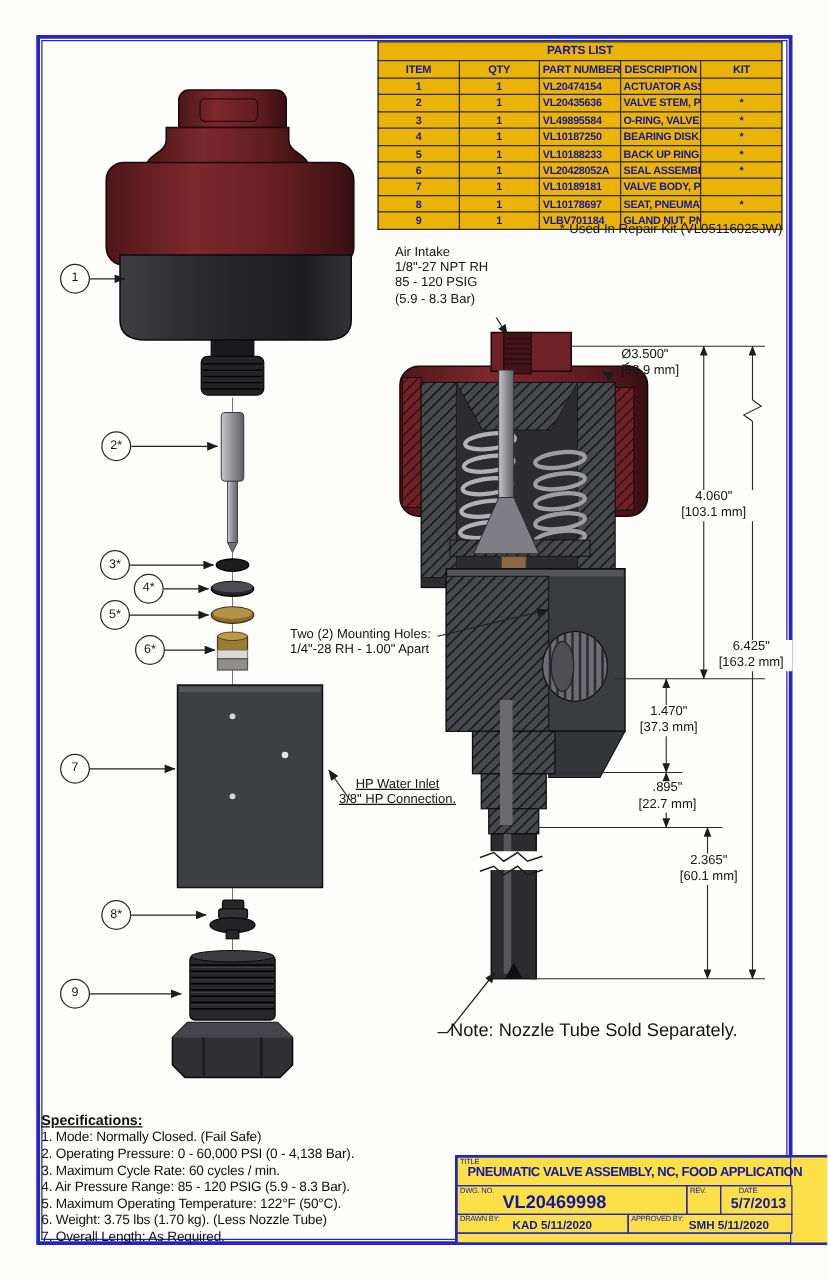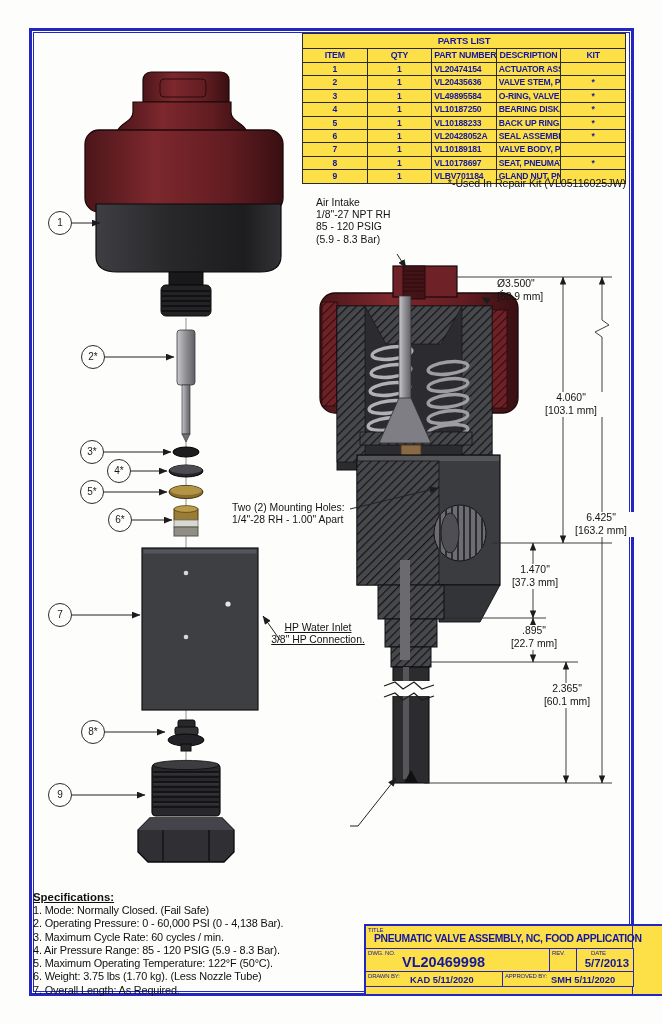--- a/index.html
+++ b/index.html
@@ -6,21 +6,21 @@
   .sheet{position:relative;width:662px;height:1024px;background:#fdfdfb;overflow:hidden;
          font-family:"Liberation Sans",sans-serif;color:#1a1a1a;}
   .frame{position:absolute;left:29px;top:28px;width:605px;height:968px;
          border:3px solid #2326c0;box-sizing:border-box;}
   .frame-inner{position:absolute;inset:1px;border:1px solid #2326c0;}
   svg.gfx{position:absolute;left:0;top:0;z-index:2;}
   .t{position:absolute;z-index:3;}
   .pre{white-space:pre-line;}
   
   .plist{position:absolute;left:302px;top:33px;width:324px;z-index:3;
-         border-collapse:collapse;table-layout:fixed;background:#fde047;}
+         border-collapse:collapse;table-layout:fixed;background:#eab308;}
   .plist td,.plist th{border:1px solid #2a2a2a;color:#1417a0;font-size:8.6px;
          font-family:"Liberation Sans",sans-serif;padding:0 2px;height:12.4px;
          line-height:12.4px;overflow:hidden;white-space:nowrap;font-weight:bold;letter-spacing:-0.2px;}
   .plist .tt{text-align:center;font-size:9.5px;height:14px;line-height:14px;}
   .plist .hd{text-align:center;font-size:8.8px;height:13px;line-height:13px;}
   .cI{width:28px;text-align:center;} .cQ{width:24px;text-align:center;}
   .cP{width:58px;} .cD{width:186px;} .cK{width:22px;text-align:center;}
   .repair-note{position:absolute;left:300px;top:177px;width:326px;text-align:right;
          font-size:10.6px;color:#141414;z-index:3;}
   
@@ -378,20 +378,21 @@
   <div class="bal" style="left:48px;top:783px;">9</div>
 
   <div class="t ann pre" style="left:316px;top:197px;width:110px;text-align:left;">Air Intake
 1/8"-27 NPT RH
 85 - 120 PSIG
 (5.9 - 8.3 Bar)</div>
   <div class="t ann pre" style="left:232px;top:502px;width:130px;">Two (2) Mounting Holes:
 1/4"-28 RH - 1.00" Apart</div>
   <div class="t ann pre" style="left:266px;top:622px;width:104px;text-align:center;text-decoration:underline;">HP Water Inlet
 3/8" HP Connection.</div>
+  <div class="t note" style="left:360px;top:817px;">Note: Nozzle Tube Sold Separately.</div>
 
   <div class="t dim pre" style="left:496px;top:278px;text-align:left;background:none;">Ø3.500"
 [88.9 mm]</div>
   <div class="t dim pre" style="left:538px;top:392px;width:64px;">4.060"
 [103.1 mm]</div>
   <div class="t dim pre" style="left:568px;top:512px;width:64px;">6.425"
 [163.2 mm]</div>
   <div class="t dim pre" style="left:506px;top:564px;width:56px;">1.470"
 [37.3 mm]</div>
   <div class="t dim pre" style="left:505px;top:625px;width:56px;">.895"

